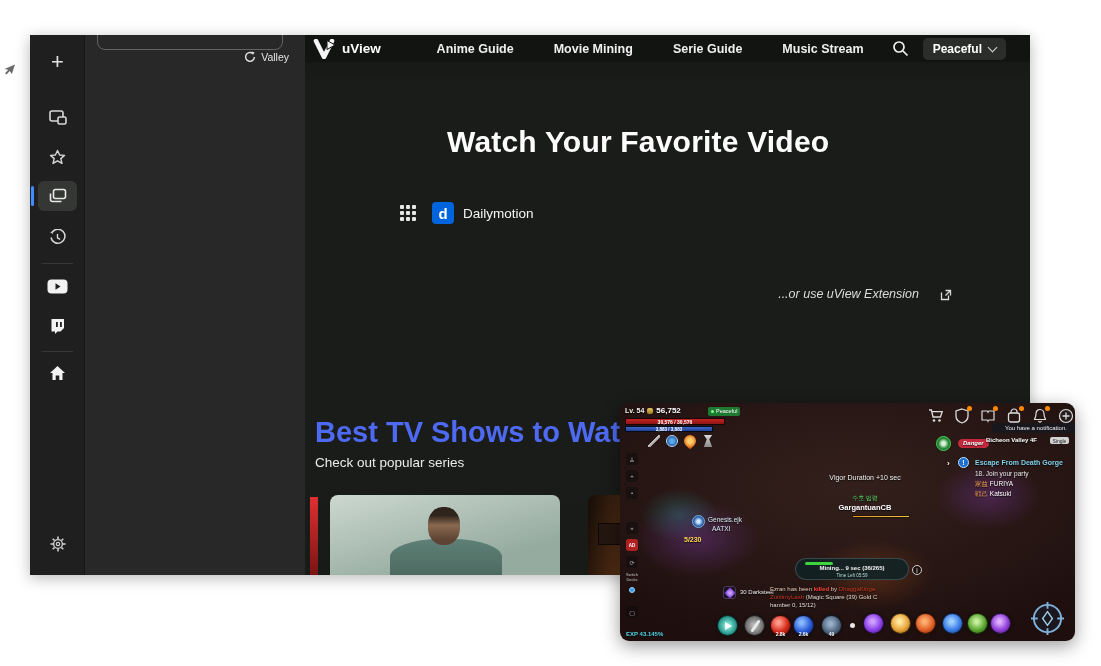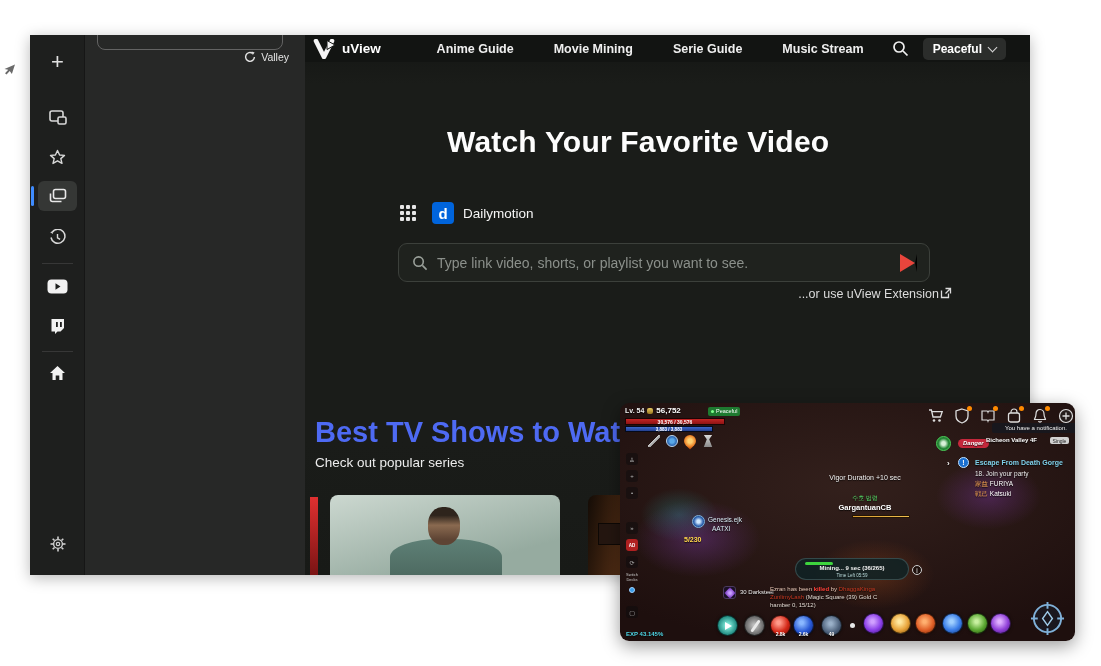--- a/index.html
+++ b/index.html
@@ -57,22 +57,22 @@
              font-size:15px; display:flex; align-items:center; justify-content:center; margin-right:9px; }
   .platform-label { color:#f5f5f5; font-size:13.5px; font-weight:normal; }
 
   .searchbar { left:93px; top:208px; width:532px; height:39px; background:#1f221e; border:1px solid #3c403b;
                border-radius:9px; display:flex; align-items:center; padding:0 12px 0 13px; }
   .searchbar input { flex:1; background:transparent; border:none; outline:none; color:#e8e8e8;
                      font-size:14px; font-family:inherit; margin-left:9px; }
   .searchbar input::placeholder { color:#8b908b; }
   .play-btn { width:0; height:0; border-left:15px solid #e8453c; border-top:9px solid transparent;
               border-bottom:9px solid transparent; background:none; padding:0; }
-  .ext-link { left:auto; right:78px; top:252px; display:flex; align-items:flex-start; gap:1px; color:#dcdcdc;
-              font-size:12.5px; text-decoration:none; }
+  .ext-link { left:auto; right:78px; top:252px; display:flex; align-items:flex-end; gap:21px; color:#dcdcdc;
+              font-size:12.5px; text-decoration:none;font-style:italic; }
 
   .shows-title { left:10px; top:381px; color:#4e6af3; font-size:29px; font-weight:800; }
   .shows-sub { left:10px; top:420px; color:#ececec; font-size:13.5px; }
   .red-bar { left:5px; top:462px; width:8px; height:78px; background:linear-gradient(#e03030,#7a1414); }
   .card { top:460px; height:80px; border-radius:8px 8px 0 0; overflow:hidden; }
   .card1 { left:25px; width:230px; background:linear-gradient(165deg,#ccd8d0,#96aba0 75%); }
   .c1-head { position:absolute; left:98px; top:12px; width:32px; height:38px; border-radius:45%;
              background:linear-gradient(#2e241c 22%, #8a6a50 48%, #5e4434 85%); }
   .c1-torso { position:absolute; left:60px; top:44px; width:112px; height:40px; border-radius:45% 45% 0 0;
               background:linear-gradient(#5e8076,#4c685f); }
@@ -322,28 +322,20 @@
             <i></i>
             <i></i>
             <i></i>
             <i></i>
             <i></i>
         </div>
         <div class="dm-logo">d</div>
         <span class="platform-label">Dailymotion</span>
       </div>
 
-      <div class="abs searchbar">
-        <svg width="16" height="16" viewBox="0 0 17 17">
-          <circle cx="7" cy="7" r="5" fill="none" stroke="#9aa09a" stroke-width="1.7"></circle>
-          <line x1="11" y1="11" x2="15.5" y2="15.5" stroke="#9aa09a" stroke-width="1.7"></line>
-        </svg>
-        <input type="text" placeholder="Type link video, shorts, or playlist you want to see." style="">
-        <button class="play-btn"></button>
-      </div>
 
       <a class="abs ext-link" href="#">
         <span>...or use uView Extension</span>
         <svg width="12" height="12" viewBox="0 0 12 12">
           <path d="M1.5,3.5 L1.5,10.5 L8.5,10.5 L8.5,6.5" fill="none" stroke="#dcdcdc" stroke-width="1.3"></path>
           <path d="M5.5,1.5 L10.5,1.5 L10.5,6.5 M10.5,1.5 L5.5,6.5" fill="none" stroke="#dcdcdc" stroke-width="1.3"></path>
         </svg>
       </a>
 
       <div class="abs shows-title">Best TV Shows to Watch I</div>

